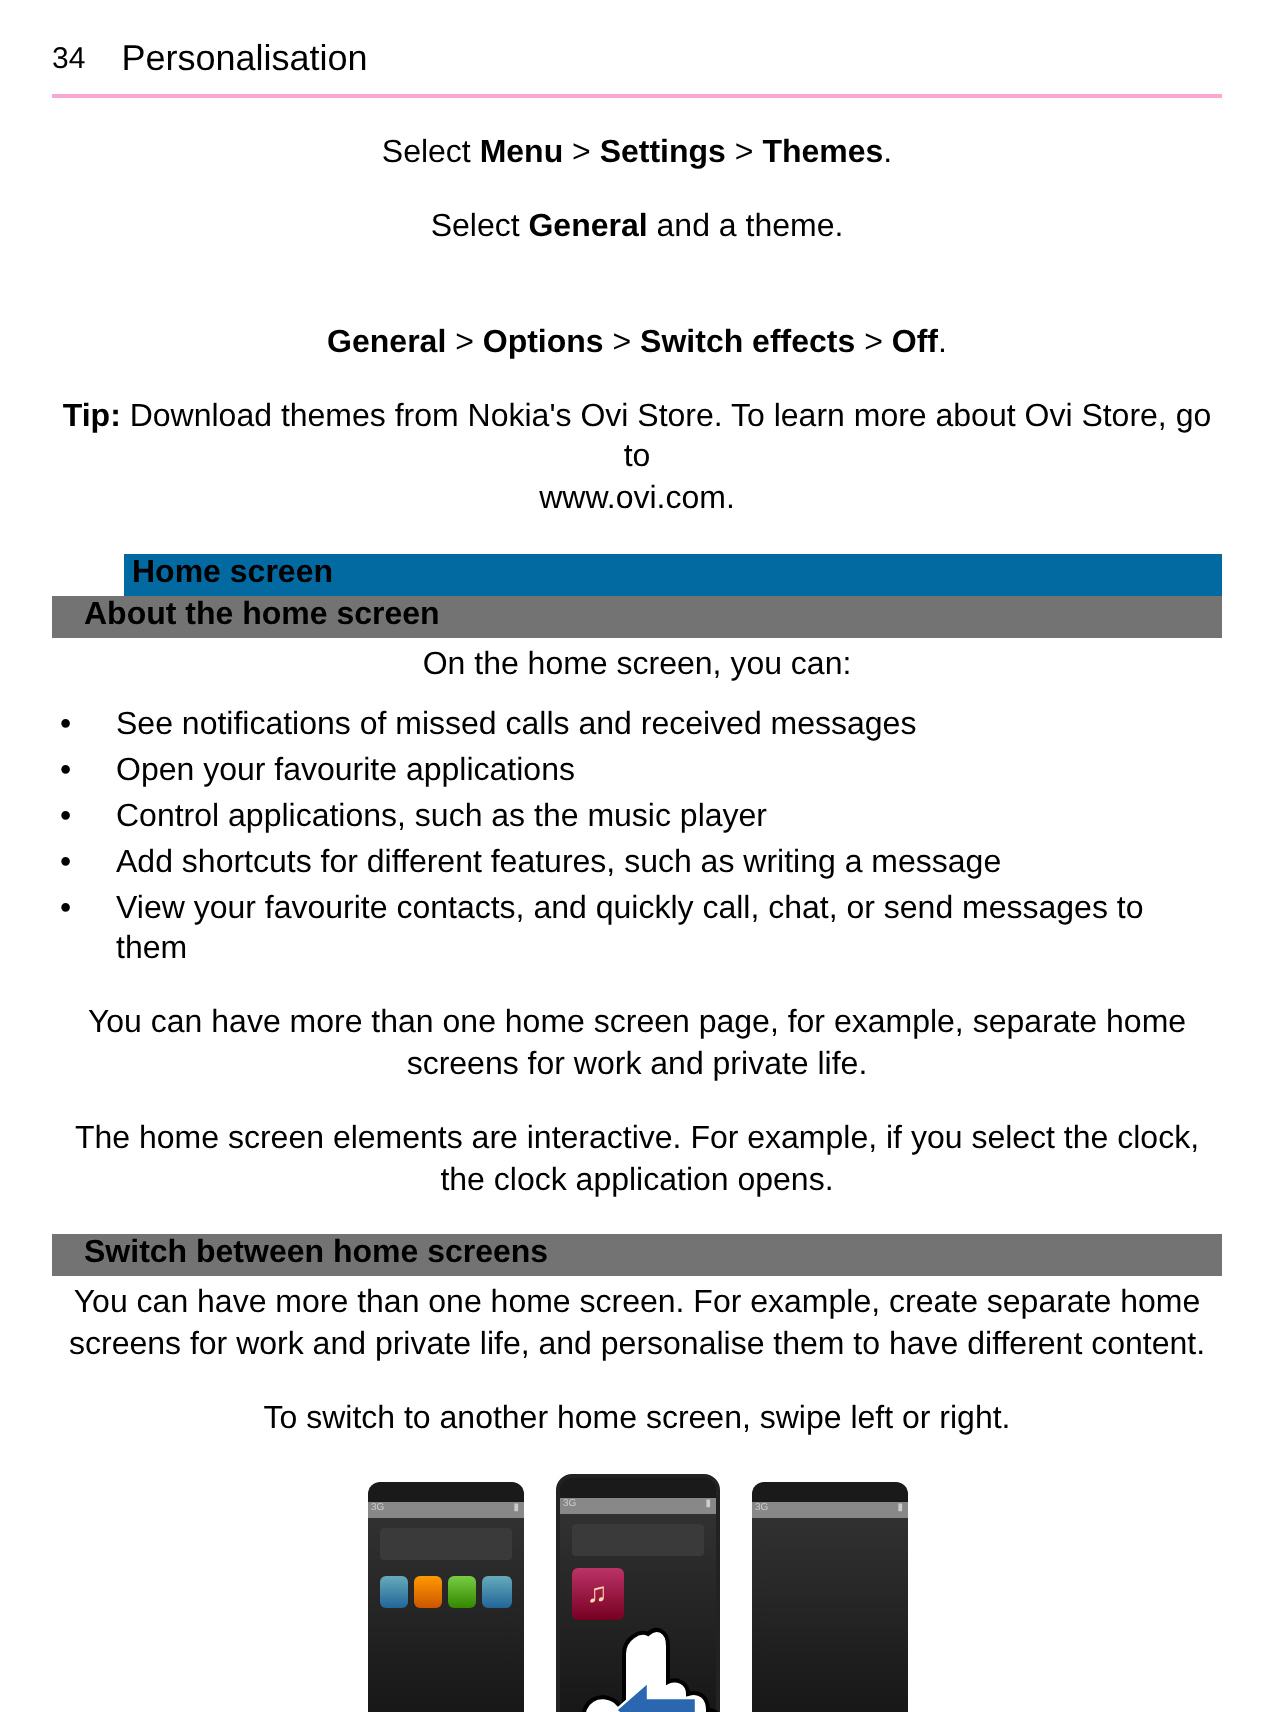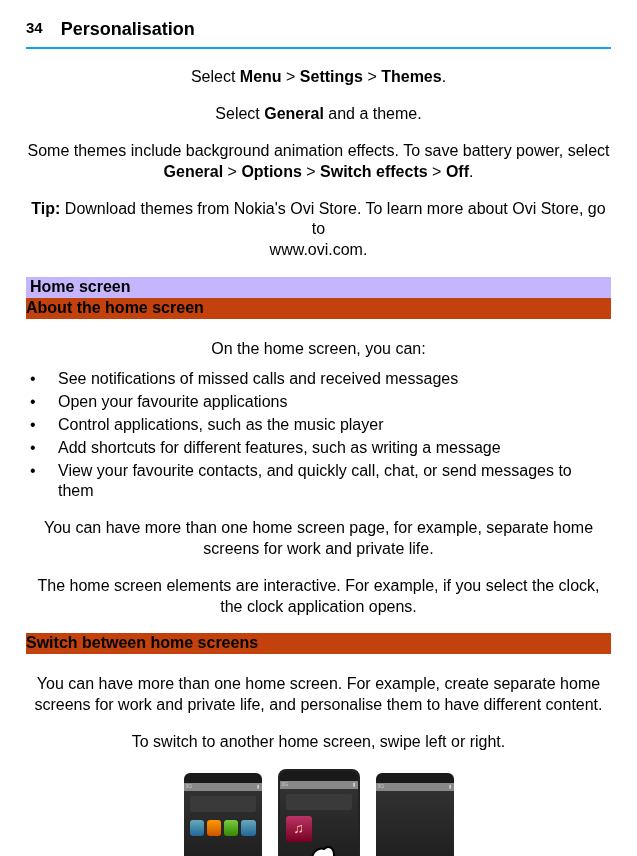--- a/index.html
+++ b/index.html
@@ -8,42 +8,43 @@
       height: 856px;
       font-family: Arial, Helvetica, sans-serif;
       font-size: 16px;
       color: #000;
       background: #fff;
       padding: 18px 26px 10px 26px;
       line-height: 1.3;
     }
     .header-line {
       display: flex;
-      align-items: flex-start;
+      align-items: center;
       gap: 18px;
-      font-weight: bold;
-      border-bottom: 2px solid #0ea5e9;
+      font-weight: normal;
+      border-bottom: 2px solid #f9a8d4;
       padding-bottom: 6px;
       margin-bottom: 18px;
     }
     .header-line .page-num { font-size: 15px; }
     .header-line .section { font-size: 18px; }
     .para { margin-bottom: 16px; text-align: center; }
     .bold { font-weight: bold; }
     .section-heading {
-      background: #c4b5fd;
+      background: #0369a1;
       font-weight: bold;
       padding: 0px 4px;
       margin-bottom: 0;
+      margin-left: 36px;
     }
     .subsection-heading {
-      background: #c2410c;
+      background: #737373;
       font-weight: bold;
-      padding: 0px 0;
-      margin-bottom: 20px;
+      padding: 0px 16px;
+      margin-bottom: 4px;
     }
     ul.bullets {
       list-style: none;
       margin: 0 0 16px 0;
       padding-left: 4px;
     }
     ul.bullets li {
       display: flex;
       gap: 20px;
       margin-bottom: 2px;
@@ -149,21 +150,21 @@
 
 <p class="para">
   <span>Select </span><span class="bold">Menu</span><span> &gt; </span><span class="bold">Settings</span><span> &gt; </span><span class="bold">Themes</span><span>.</span>
 </p>
 
 <p class="para">
   <span>Select </span><span class="bold">General</span><span> and a theme.</span>
 </p>
 
 <p class="para">
-  <span>Some themes include background animation effects. To save battery power, select</span><br>
+  <br>
   <span class="bold">General</span><span> &gt; </span><span class="bold">Options</span><span> &gt; </span><span class="bold">Switch effects</span><span> &gt; </span><span class="bold">Off</span><span>.</span>
 </p>
 
 <p class="para">
   <span class="bold">Tip:</span><span> Download themes from Nokia's Ovi Store. To learn more about Ovi Store, go to</span><br>
   <span>www.ovi.com.</span>
 </p>
 
 <div class="section-heading">Home screen</div>
 <div class="subsection-heading">About the home screen</div>

